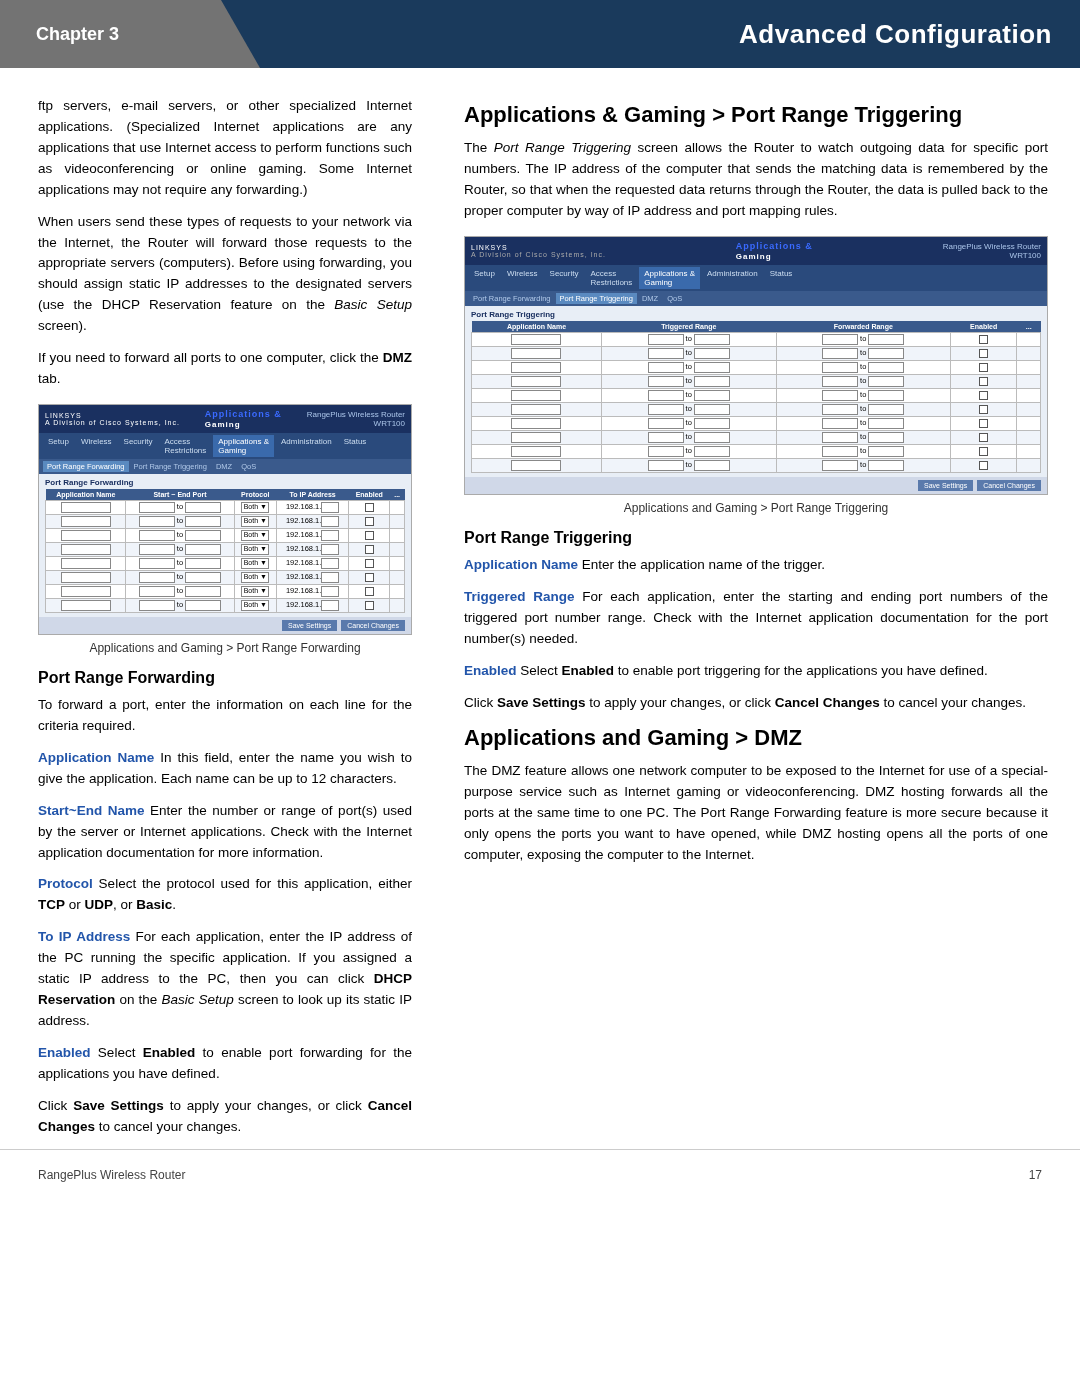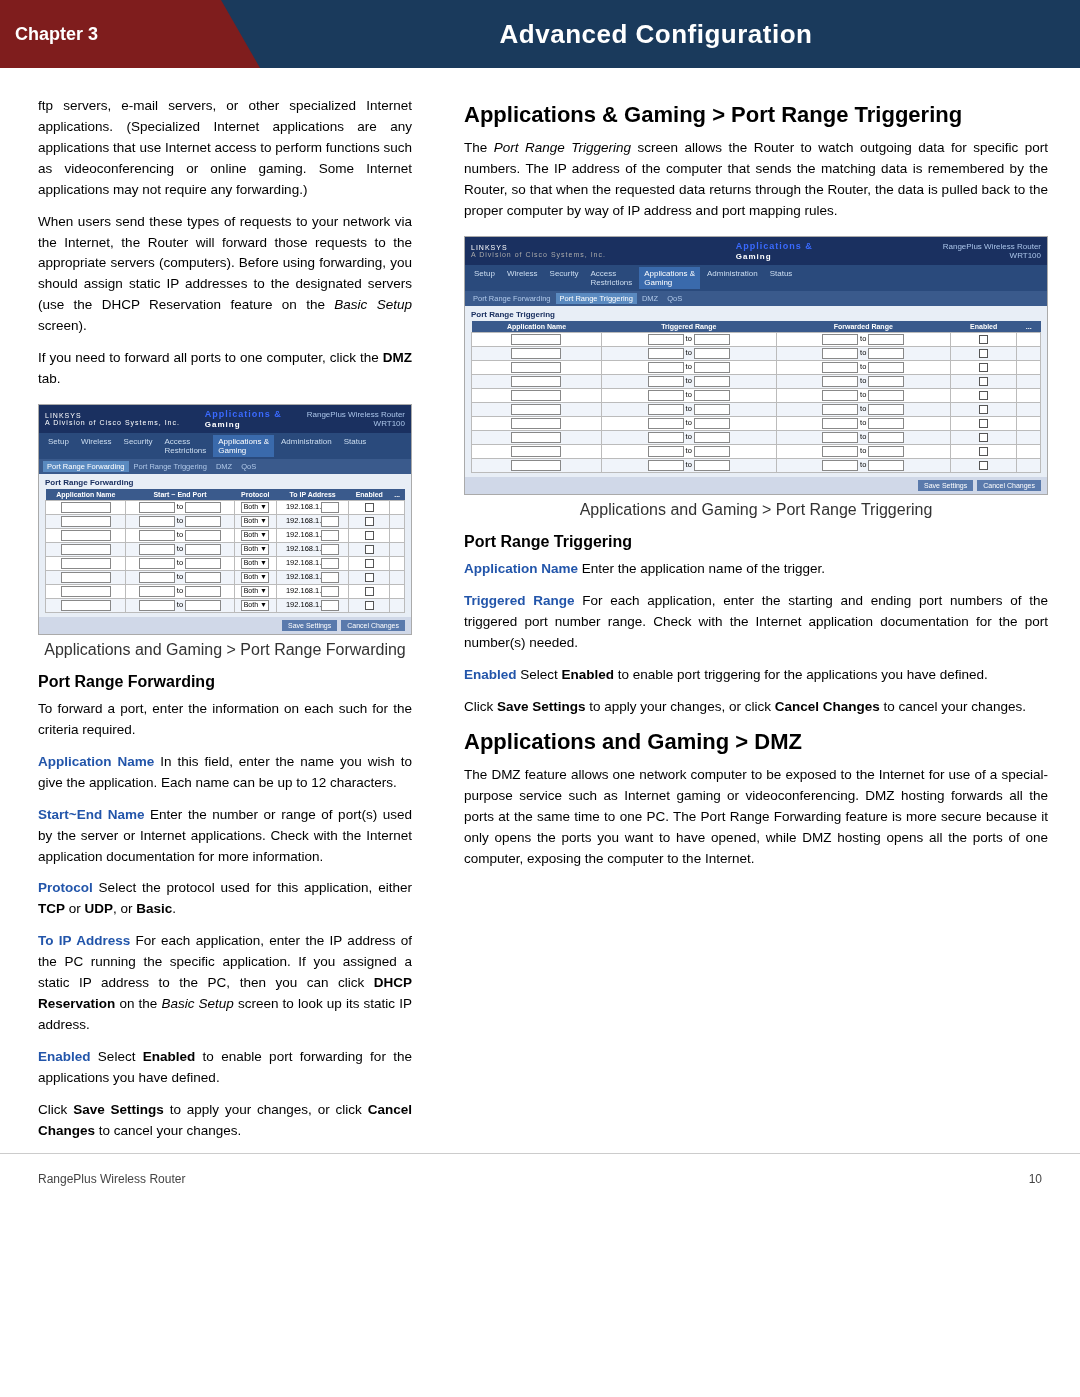--- a/index.html
+++ b/index.html
@@ -13,38 +13,38 @@
     }
 
     
     .header {
       display: flex;
       align-items: stretch;
       height: 68px;
       background: #1a3a5c;
     }
     .header-chapter {
-      background: #7f1d1d;
+      background: #737373;
       color: #fff;
       font-weight: bold;
       font-size: 18px;
       display: flex;
       align-items: center;
-      padding: 0 15px;
+      padding: 0 36px;
       min-width: 260px;
       clip-path: polygon(0 0, 85% 0, 100% 100%, 0 100%);
     }
     .header-title {
       flex: 1;
       color: #fff;
       font-weight: bold;
       font-size: 26px;
       display: flex;
       align-items: center;
-      justify-content: center;
+      justify-content: flex-end;
       padding-right: 28px;
       letter-spacing: 0.5px;
     }
 
     
     .main-content {
       display: flex;
       padding: 28px 0 0 0;
       gap: 4px;
     }
@@ -82,21 +82,21 @@
       padding: 0;
       width: 100%;
       min-height: 210px;
       display: flex;
       flex-direction: column;
       align-items: center;
       justify-content: flex-start;
       overflow: hidden;
     }
     .screenshot-caption {
-      font-size: 16px;
+      font-size: 12px;
       text-align: center;
       margin-bottom: 8px;
       margin-top: 4px;
       color: #333;
     }
 
     
     .linksys-ui {
       width: 100%;
       font-size: 9px;
@@ -385,21 +385,21 @@
         <div class="linksys-footer">
           <button class="linksys-btn">Save Settings</button>
           <button class="linksys-btn">Cancel Changes</button>
         </div>
       </div>
     </div>
     <div class="screenshot-caption">Applications and Gaming &gt; Port Range Forwarding</div>
 
     <div class="subsection-title">Port Range Forwarding</div>
 
-    <p>To forward a port, enter the information on each such for the criteria required.</p>
+    <p>To forward a port, enter the information on each line for the criteria required.</p>
 
     <p><span class="highlight-blue">Application Name</span>  In this field, enter the name you wish to give the application. Each name can be up to 12 characters.</p>
 
     <p><span class="highlight-blue">Start~End Name</span>  Enter the number or range of port(s) used by the server or Internet applications. Check with the Internet application documentation for more information.</p>
 
     <p><span class="highlight-blue">Protocol</span>  Select the protocol used for this application, either <span class="bold">TCP</span> or <span class="bold">UDP</span>, or <span class="bold">Basic</span>.</p>
 
     <p><span class="highlight-blue">To IP Address</span>  For each application, enter the IP address of the PC running the specific application. If you assigned a static IP address to the PC, then you can click <span class="bold">DHCP Reservation</span> on the <span class="italic">Basic Setup</span> screen to look up its static IP address.</p>
 
     <p><span class="highlight-blue">Enabled</span>  Select <span class="bold">Enabled</span> to enable port forwarding for the applications you have defined.</p>
@@ -554,14 +554,14 @@
 
     <div class="section-heading-large">Applications and Gaming &gt; DMZ</div>
 
     <p>The DMZ feature allows one network computer to be exposed to the Internet for use of a special-purpose service such as Internet gaming or videoconferencing. DMZ hosting forwards all the ports at the same time to one PC. The Port Range Forwarding feature is more secure because it only opens the ports you want to have opened, while DMZ hosting opens all the ports of one computer, exposing the computer to the Internet.</p>
 
   </div>
 </div>
 
 <div class="page-footer">
   <span>RangePlus Wireless Router</span>
-  <span>10</span>
+  <span>17</span>
 </div>
 
 </body></html>

